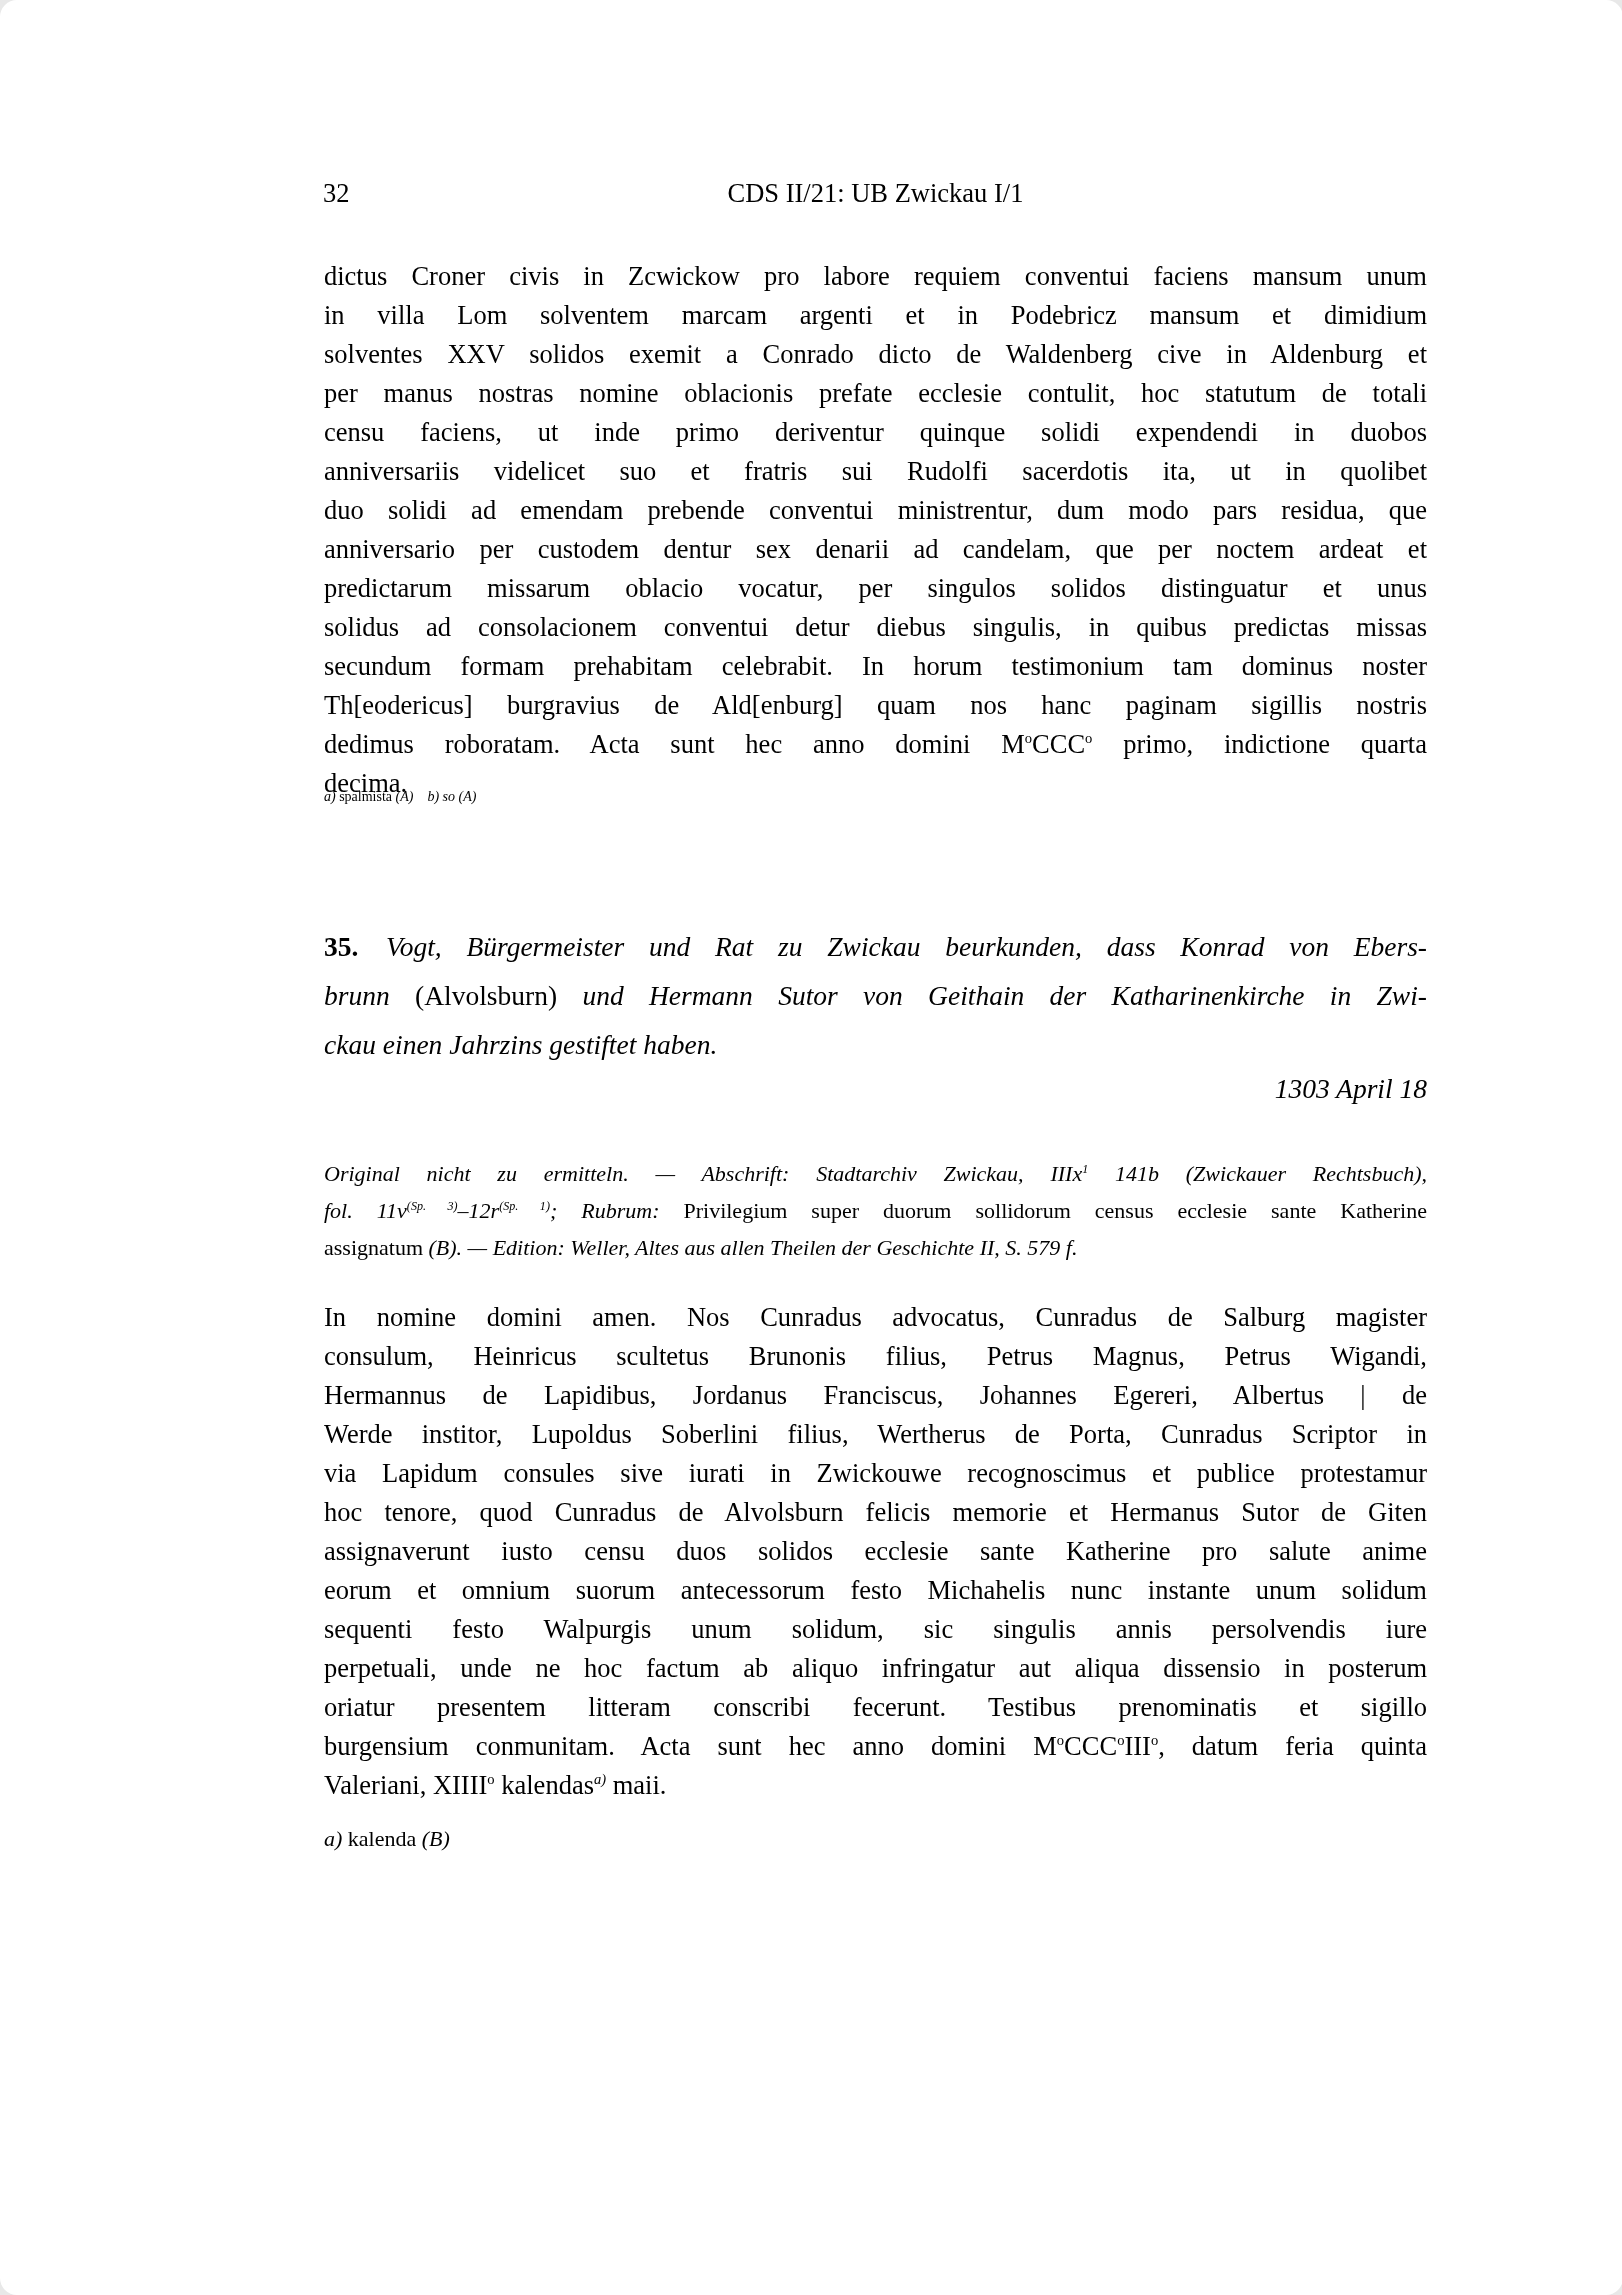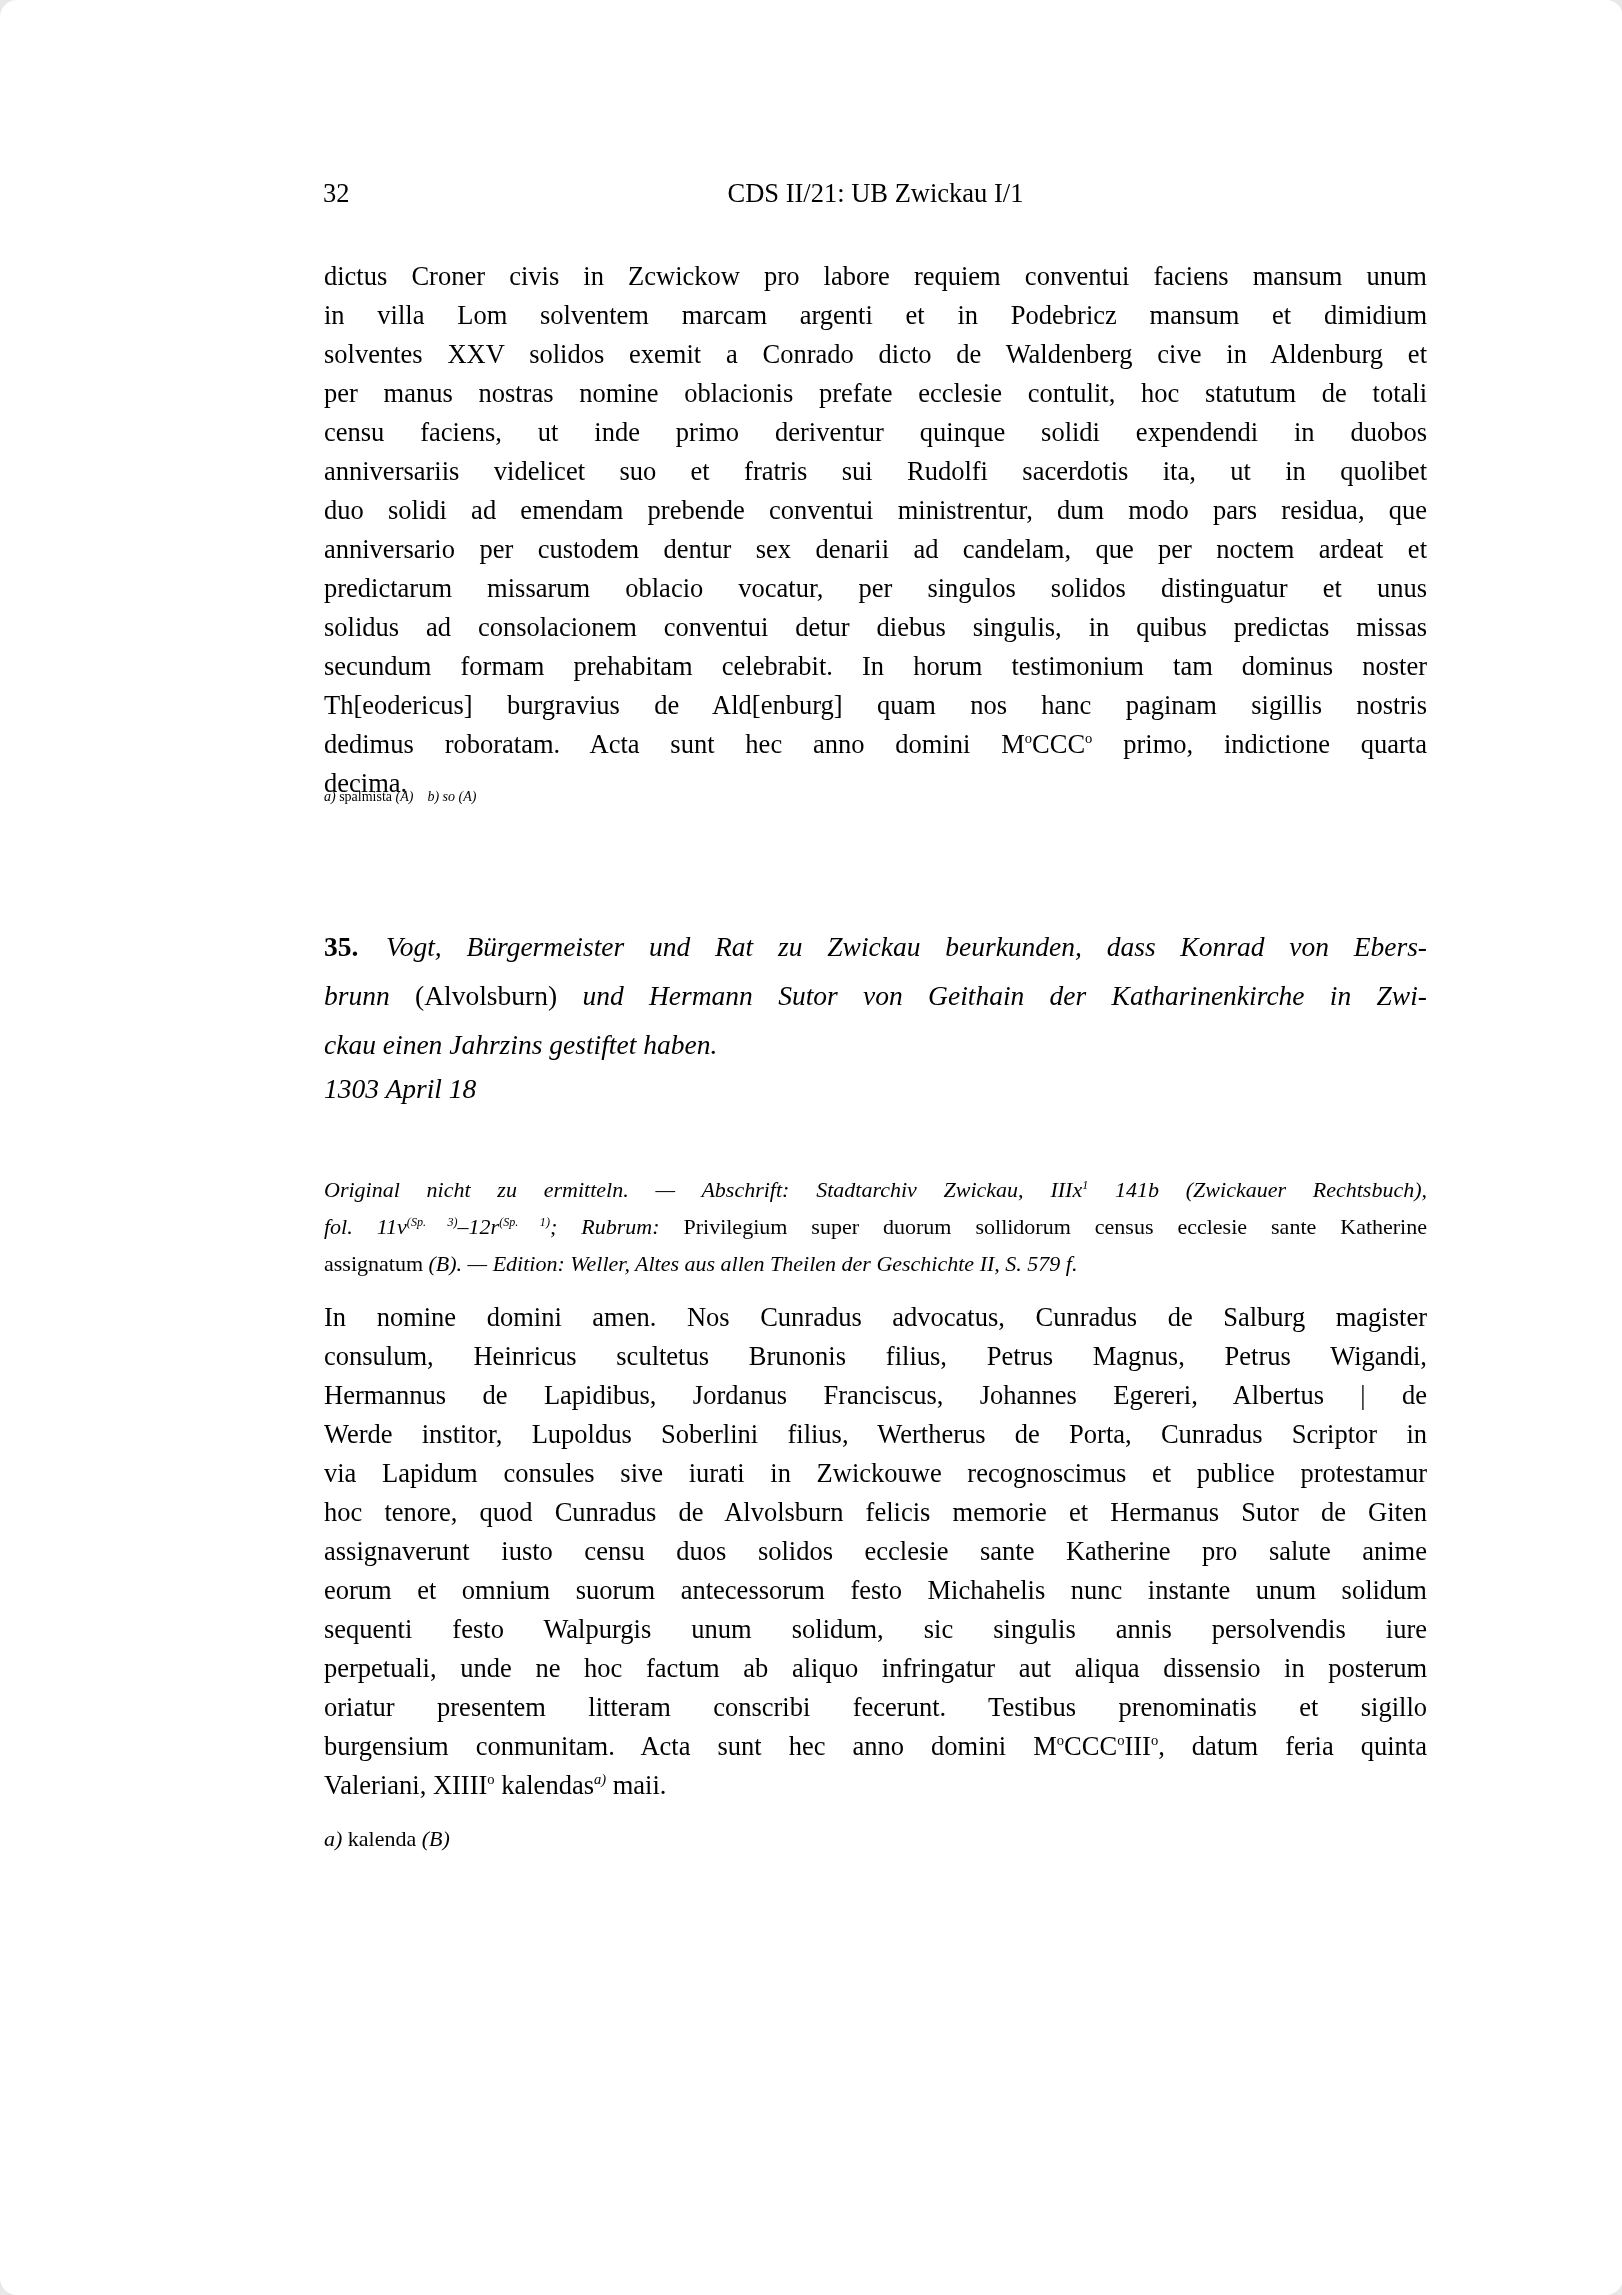--- a/index.html
+++ b/index.html
@@ -69,27 +69,27 @@
   .heading-35 {
     top: 922px;
     font-size: 27.5px;
     line-height: 49px;
     font-style: italic;
   }
   .date-35 {
     top: 1073px;
     font-size: 27.5px;
     font-style: italic;
+    text-align: right;
   }
   .provenance-35 {
     top: 1155px;
     font-size: 22px;
     line-height: 37px;
     font-style: italic;
-    margin-top: 16px;
   }
   .entry35-text {
     top: 1298px;
     font-size: 26.5px;
     line-height: 39px;
   }
   .footnote-35 {
     top: 1824px;
     font-size: 22px;
     line-height: 29.5px;

